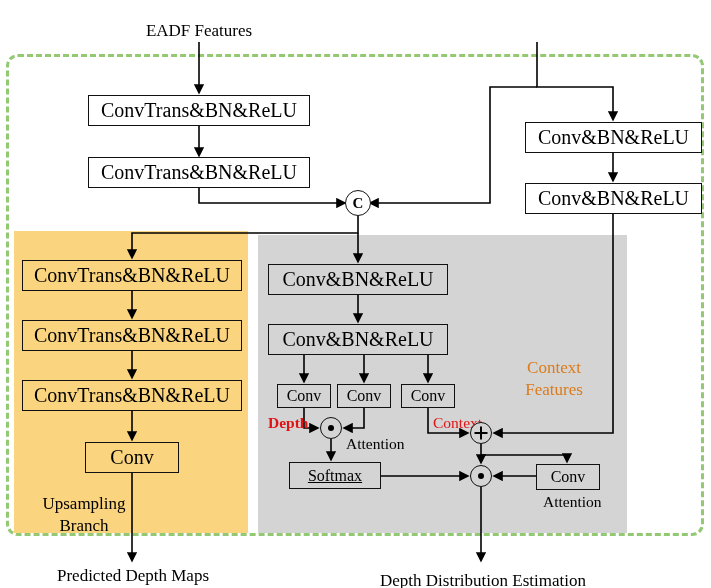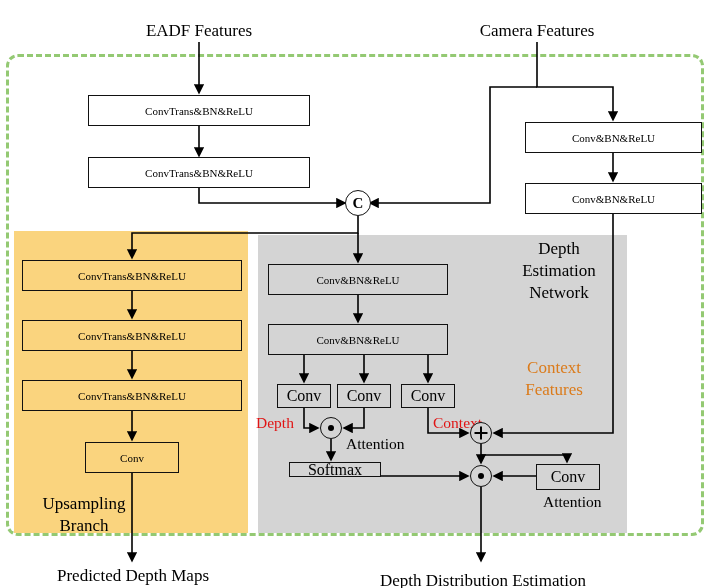--- a/index.html
+++ b/index.html
@@ -19,21 +19,21 @@
     border:3px dashed var(--frame-green);border-radius:12px;box-sizing:border-box;
   }
   .region{position:absolute;}
   .region.yellow{left:14px;top:219px;width:234px;height:302px;background:var(--upsampling-bg);}
   .region.gray{left:258px;top:223px;width:369px;height:298px;background:var(--network-bg);}
   svg.wires{position:absolute;left:0;top:0;width:711px;height:588px;pointer-events:none;}
   svg.wires polyline{fill:none;stroke:#000;stroke-width:1.6px;}
   .box{
     position:absolute;border:1.6px solid #111;background:#fff;box-sizing:border-box;
     display:flex;align-items:center;justify-content:center;
-    font-size:11px;white-space:nowrap;
+    font-size:20px;white-space:nowrap;
   }
   .box.tinted{background:transparent;}
   .box.small{font-size:16px;}
   .opc{
     position:absolute;box-sizing:border-box;border:1.6px solid #111;border-radius:50%;
     display:flex;align-items:center;justify-content:center;
   }
   .opc.concat{width:26px;height:26px;background:#fff;font-weight:bold;font-size:15px;}
   .opc.dot{width:22px;height:22px;background:var(--network-bg);}
   .opc.dot::before{content:"";width:6px;height:6px;border-radius:50%;background:#000;}
@@ -84,52 +84,50 @@
     <polyline points="381,464 467,464" marker-end="url(#arrow)"></polyline>
     <polyline points="428,396 428,421 467,421" marker-end="url(#arrow)"></polyline>
     <polyline points="613,201 613,421 495,421" marker-end="url(#arrow)"></polyline>
     <polyline points="481,432 481,450" marker-end="url(#arrow)"></polyline>
     <polyline points="481,443 567,443 567,449" marker-end="url(#arrow)"></polyline>
     <polyline points="536,464 495,464" marker-end="url(#arrow)"></polyline>
     <polyline points="481,475 481,548" marker-end="url(#arrow)"></polyline>
   </svg>
 
   <div class="lbl nowrap" style="left:99px;top:8px;width:200px;">EADF Features</div>
-  <div class="lbl nowrap" style="left:437px;top:8px;width:200px;">Camera Features</div>
 
   <div class="box" style="left:88px;top:83px;width:222px;height:31px;">ConvTrans&amp;BN&amp;ReLU</div>
   <div class="box" style="left:88px;top:145px;width:222px;height:31px;">ConvTrans&amp;BN&amp;ReLU</div>
 
   <div class="box" style="left:525px;top:110px;width:177px;height:31px;">Conv&amp;BN&amp;ReLU</div>
   <div class="box" style="left:525px;top:171px;width:177px;height:31px;">Conv&amp;BN&amp;ReLU</div>
 
   <div class="opc concat" style="left:345px;top:178px;">C</div>
 
   <div class="box tinted" style="left:22px;top:248px;width:220px;height:31px;">ConvTrans&amp;BN&amp;ReLU</div>
   <div class="box tinted" style="left:22px;top:308px;width:220px;height:31px;">ConvTrans&amp;BN&amp;ReLU</div>
   <div class="box tinted" style="left:22px;top:368px;width:220px;height:31px;">ConvTrans&amp;BN&amp;ReLU</div>
   <div class="box tinted" style="left:85px;top:430px;width:94px;height:31px;">Conv</div>
   <div class="lbl" style="left:24px;top:481px;width:120px;">Upsampling Branch</div>
 
-  <div class="lbl" style="left:500px;top:226px;width:118px;">Depth Estimation Network</div>
   <div class="box tinted" style="left:268px;top:252px;width:180px;height:31px;">Conv&amp;BN&amp;ReLU</div>
   <div class="box tinted" style="left:268px;top:312px;width:180px;height:31px;">Conv&amp;BN&amp;ReLU</div>
   <div class="box tinted small" style="left:277px;top:372px;width:54px;height:24px;">Conv</div>
   <div class="box tinted small" style="left:337px;top:372px;width:54px;height:24px;">Conv</div>
   <div class="box tinted small" style="left:401px;top:372px;width:54px;height:24px;">Conv</div>
 
-  <div class="lbl annot red" style="left:256px;top:402px;">Depth</div>
+  <div class="lbl annot red" style="left:268px;top:402px;font-weight:bold;">Depth</div>
   <div class="lbl annot red" style="left:433px;top:402px;">Context</div>
   <div class="lbl annot" style="left:346px;top:423px;">Attention</div>
   <div class="lbl annot" style="left:543px;top:481px;">Attention</div>
   <div class="lbl orange" style="left:512px;top:345px;width:84px;">Context Features</div>
 
   <div class="opc dot" style="left:320px;top:405px;"></div>
   <div class="opc plus" style="left:470px;top:410px;"></div>
   <div class="opc dot" style="left:470px;top:453px;"></div>
 
-  <div class="box tinted small" style="left:289px;top:450px;width:92px;height:15px;">Softmax</div>
+  <div class="box tinted small" style="left:289px;top:450px;width:92px;height:27px;text-decoration:underline;">Softmax</div>
   <div class="box tinted small" style="left:536px;top:452px;width:64px;height:26px;">Conv</div>
 
   <div class="lbl nowrap" style="left:343px;top:558px;width:280px;">Depth Distribution Estimation</div>
   <div class="lbl nowrap" style="left:13px;top:553px;width:240px;">Predicted Depth Maps</div>
 
 </div>
 
 </body></html>

